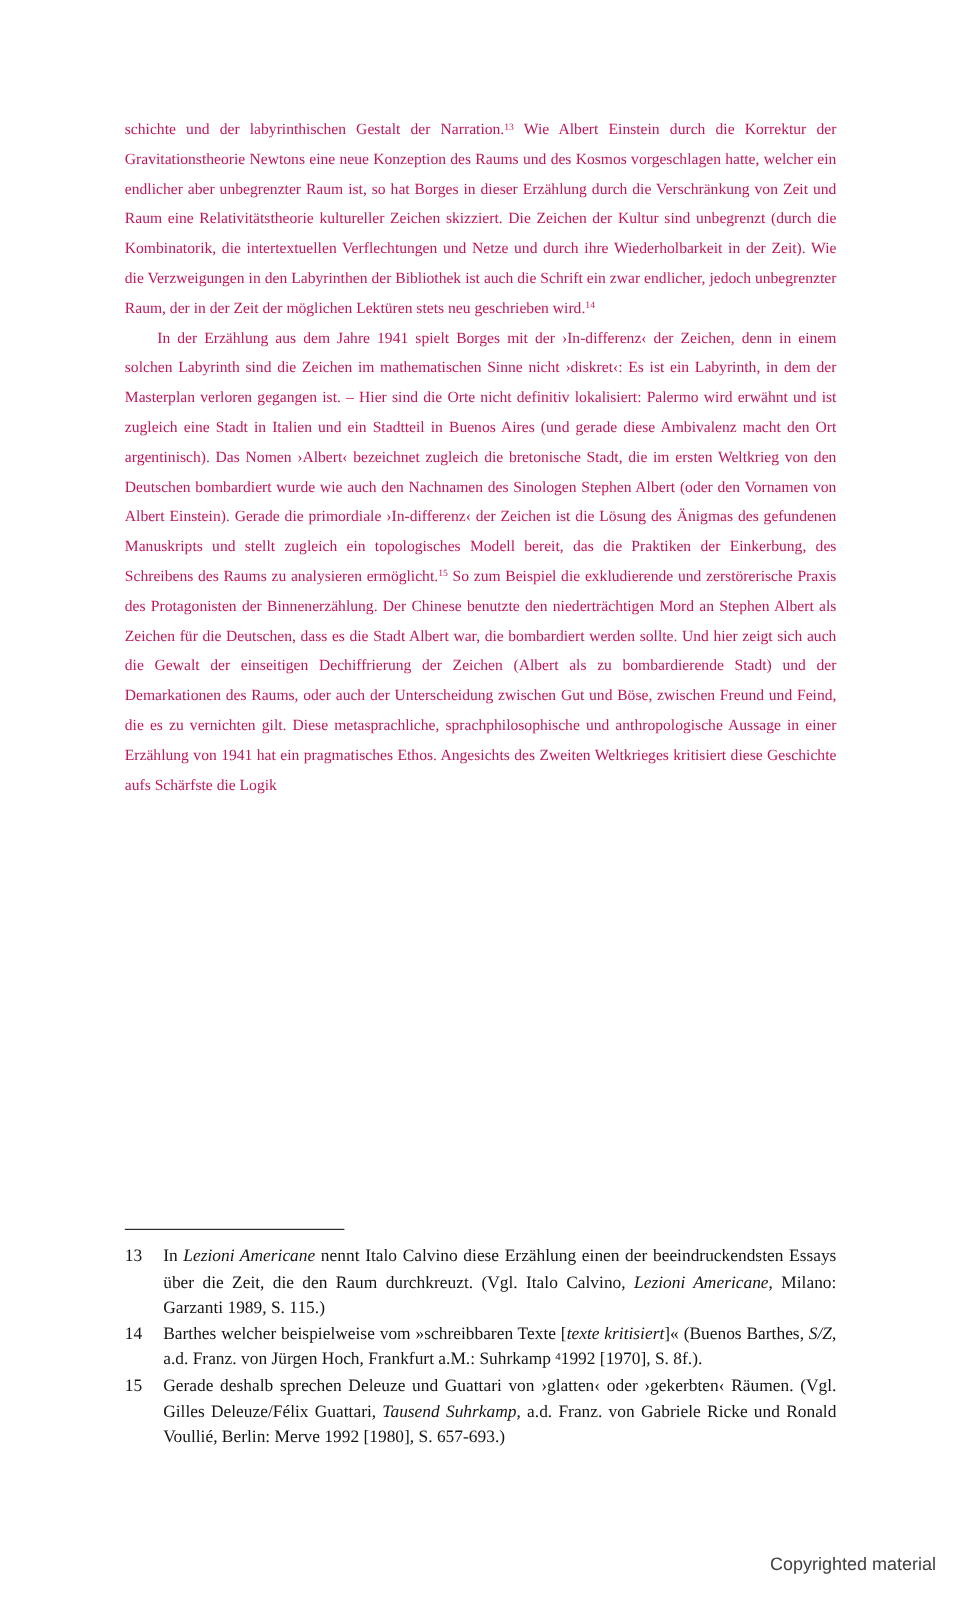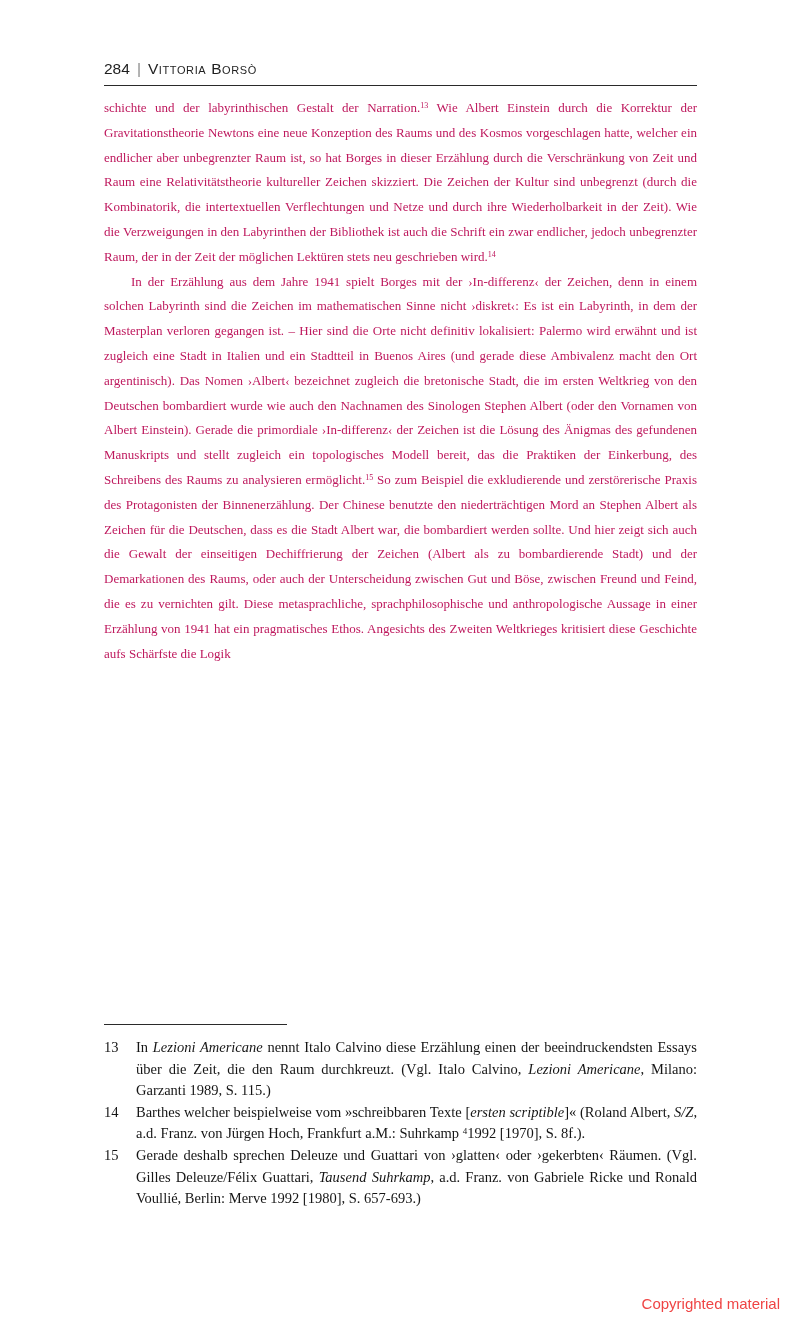--- a/index.html
+++ b/index.html
@@ -94,48 +94,45 @@
     top: 0;
   }
 
   
   .watermark {
     position: absolute;
     right: 20px;
     bottom: 21px;
     font-family: "Liberation Sans", sans-serif;
     font-size: 15px;
-    color: #ef4444;
+    color: #404040;
   }
 </style>
 </head>
 <body>
 
 <div class="page">
 
-  <header class="running-header">
-    <span>284</span><span class="divider">|</span><span class="author">Vittoria Borsò</span>
-  </header>
 
   <main class="body-text">
     <p class="para"><span>schichte und der labyrinthischen Gestalt der Narration.</span><sup>13</sup><span> Wie Albert Einstein durch die Korrektur der Gravitationstheorie Newtons eine neue Konzeption des Raums und des Kosmos vorgeschlagen hatte, welcher ein endlicher aber unbegrenzter Raum ist, so hat Borges in dieser Erzählung durch die Verschränkung von Zeit und Raum eine Relativitätstheorie kultureller Zeichen skizziert. Die Zeichen der Kultur sind unbegrenzt (durch die Kombinatorik, die intertextuellen Verflechtungen und Netze und durch ihre Wiederholbarkeit in der Zeit). Wie die Verzweigungen in den Labyrinthen der Bibliothek ist auch die Schrift ein zwar endlicher, jedoch unbegrenzter Raum, der in der Zeit der möglichen Lektüren stets neu geschrieben wird.</span><sup>14</sup></p>
     <p class="para indent"><span>In der Erzählung aus dem Jahre 1941 spielt Borges mit der ›In-differenz‹ der Zeichen, denn in einem solchen Labyrinth sind die Zeichen im mathematischen Sinne nicht ›diskret‹: Es ist ein Labyrinth, in dem der Masterplan verloren gegangen ist. – Hier sind die Orte nicht definitiv lokalisiert: Palermo wird erwähnt und ist zugleich eine Stadt in Italien und ein Stadtteil in Buenos Aires (und gerade diese Ambivalenz macht den Ort argentinisch). Das Nomen ›Albert‹ bezeichnet zugleich die bretonische Stadt, die im ersten Weltkrieg von den Deutschen bombardiert wurde wie auch den Nachnamen des Sinologen Stephen Albert (oder den Vornamen von Albert Einstein). Gerade die primordiale ›In-differenz‹ der Zeichen ist die Lösung des Änigmas des gefundenen Manuskripts und stellt zugleich ein topologisches Modell bereit, das die Praktiken der Einkerbung, des Schreibens des Raums zu analysieren ermöglicht.</span><sup>15</sup><span> So zum Beispiel die exkludierende und zerstörerische Praxis des Protagonisten der Binnenerzählung. Der Chinese benutzte den niederträchtigen Mord an Stephen Albert als Zeichen für die Deutschen, dass es die Stadt Albert war, die bombardiert werden sollte. Und hier zeigt sich auch die Gewalt der einseitigen Dechiffrierung der Zeichen (Albert als zu bombardierende Stadt) und der Demarkationen des Raums, oder auch der Unterscheidung zwischen Gut und Böse, zwischen Freund und Feind, die es zu vernichten gilt. Diese metasprachliche, sprachphilosophische und anthropologische Aussage in einer Erzählung von 1941 hat ein pragmatisches Ethos. Angesichts des Zweiten Weltkrieges kritisiert diese Geschichte aufs Schärfste die Logik</span></p>
   </main>
 
   <section class="footnotes">
     <div class="fn-rule"></div>
 
     <div class="footnote">
       <span class="fn-num">13</span>
       <span class="fn-text"><span>In </span><em>Lezioni Americane</em><span> nennt Italo Calvino diese Erzählung einen der beeindruckendsten Essays über die Zeit, die den Raum durchkreuzt. (Vgl. Italo Calvino, </span><em>Lezioni Americane</em><span>, Milano: Garzanti 1989, S. 115.)</span></span>
     </div>
 
     <div class="footnote">
       <span class="fn-num">14</span>
-      <span class="fn-text"><span>Barthes welcher beispielweise vom »schreibbaren Texte [</span><em>ersten scriptible</em><span>]« (Roland Albert, </span><em>S/Z</em><span>, a.d. Franz. von Jürgen Hoch, Frankfurt a.M.: Suhrkamp </span><sup>4</sup><span>1992 [1970], S. 8f.).</span></span>
+      <span class="fn-text"><span>Barthes welcher beispielweise vom »schreibbaren Texte [</span><em>texte kritisiert</em><span>]« (Buenos Barthes, </span><em>S/Z</em><span>, a.d. Franz. von Jürgen Hoch, Frankfurt a.M.: Suhrkamp </span><sup>4</sup><span>1992 [1970], S. 8f.).</span></span>
     </div>
 
     <div class="footnote">
       <span class="fn-num">15</span>
       <span class="fn-text"><span>Gerade deshalb sprechen Deleuze und Guattari von ›glatten‹ oder ›gekerbten‹ Räumen. (Vgl. Gilles Deleuze/Félix Guattari, </span><em>Tausend Suhrkamp</em><span>, a.d. Franz. von Gabriele Ricke und Ronald Voullié, Berlin: Merve 1992 [1980], S. 657-693.)</span></span>
     </div>
   </section>
 
   <div class="watermark">Copyrighted material</div>
 

